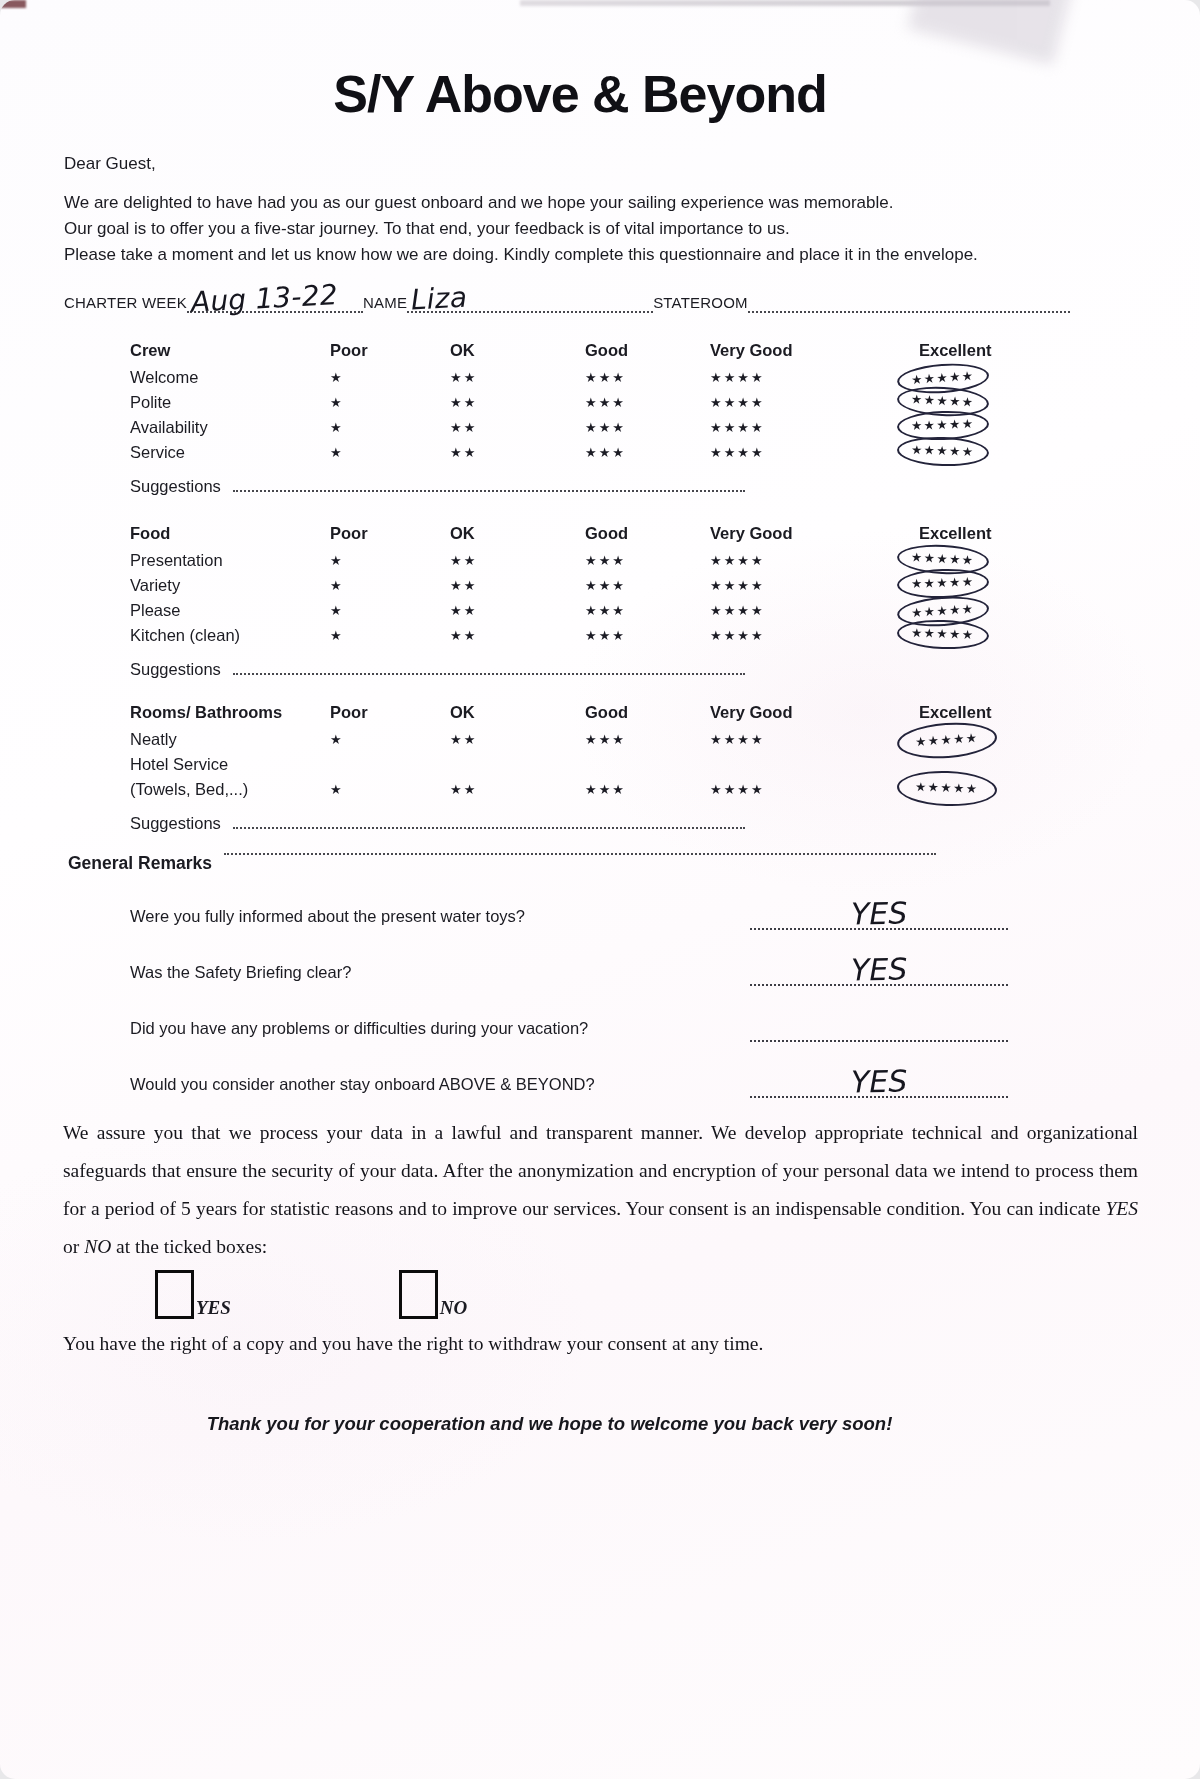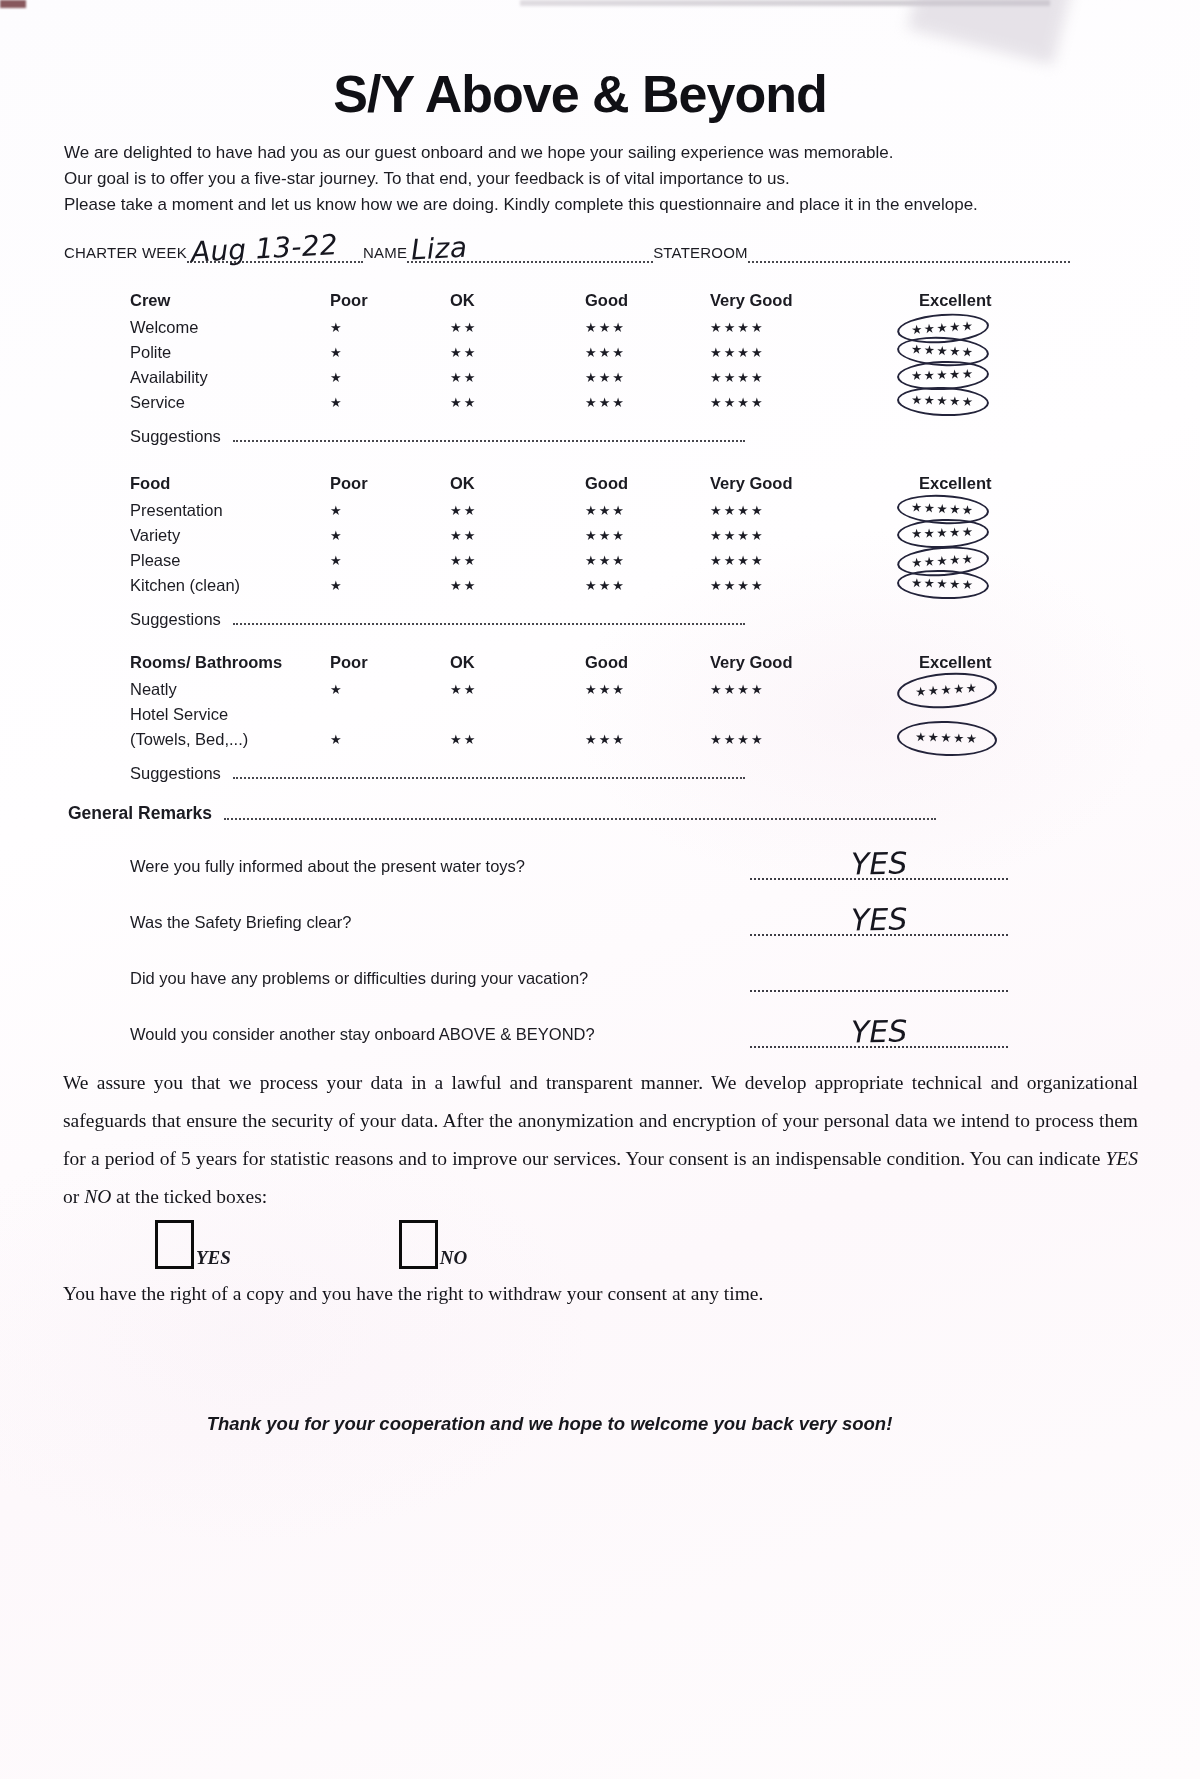--- a/index.html
+++ b/index.html
@@ -7,20 +7,21 @@
     position:relative;
     width:1200px; height:1779px;
     margin:0 auto;
     background:
       radial-gradient(420px 260px at 72% 40%, rgba(238,214,228,.18), rgba(238,214,228,0) 70%),
       radial-gradient(500px 300px at 20% 75%, rgba(240,225,238,.14), rgba(240,225,238,0) 70%),
       linear-gradient(160deg,#fdfcfe 0%,#fffeff 38%,#fdf8fb 68%,#fefcfd 100%);
     color:#1b1b22;
     font-family:"Liberation Sans", sans-serif;
     overflow:hidden;
+    border-radius:15px;
   }
   
   .art { position:absolute; pointer-events:none; }
   .art-topleft { left:0; top:0; width:26px; height:8px; background:#6b3036; opacity:.8; filter:blur(1px); }
   .art-topedge { left:520px; top:0; width:530px; height:6px; background:linear-gradient(90deg,#bab3bc,#938d97); opacity:.45; filter:blur(1.5px); }
   .art-corner { left:915px; top:-34px; width:150px; height:82px; background:#cfc9d3; transform:rotate(14deg); opacity:.5; filter:blur(7px); }
 
   .title { margin:64px 40px 0 0; text-align:center; font-size:52px; font-weight:bold; letter-spacing:-1px; color:#101015; }
   .salutation { margin:30px 0 0 64px; font-size:17px; }
   .intro { margin:16px 0 0 64px; font-size:17px; line-height:26px; }
@@ -46,21 +47,21 @@
   .r2 { transform:rotate(3deg); margin-top:-3px; }
   .r3 { transform:rotate(-2deg); margin-top:-4px; }
   .r4 { transform:rotate(2deg); margin-top:-3px; }
   .circ-lg { padding:7px 16px 9px; }
 
   .sugg { margin:12px 0 0 130px; width:615px; display:flex; align-items:flex-end; font-size:16.5px; }
   .dotline { flex:1; border-bottom:2px dotted #47474d; margin:0 0 4px 12px; }
 
   .spacer22 { height:22px; } .spacer18 { height:18px; }
 
-  .gremarks { margin:20px 0 0 68px; width:868px; display:flex; align-items:flex-end; font-size:17.5px; font-weight:bold; }
+  .gremarks { margin:20px 0 0 68px; width:868px; display:flex; align-items:flex-start; font-size:17.5px; font-weight:bold; }
   .gremarks .dotline { margin-bottom:4px; }
 
   .questions { margin:8px 0 0 130px; width:878px; }
   .qrow { display:flex; align-items:flex-end; min-height:40px; margin-top:16px; }
   .qtext { font-size:16.5px; padding-bottom:4px; }
   .qspacer { flex:1; }
   .answerline { width:258px; border-bottom:2.5px dotted #3d3d45; text-align:center; }
   .answerline .hand { display:inline-block; font-size:30px; margin-bottom:-9px; transform:rotate(-1deg); }
 
   .privacy { margin:16px 62px 0 63px; font-family:"Liberation Serif", serif; font-size:19.5px; line-height:38px; text-align:justify; color:#14141a; }
@@ -80,20 +81,21 @@
 <body>
 
 <div class="paper">
 
   <span class="art art-topleft"></span>
   <span class="art art-topedge"></span>
   <span class="art art-corner"></span>
 
   <div class="title">S/Y Above &amp; Beyond</div>
 
+  <div class="salutation">Dear Guest,</div>
 
   <div class="intro">
     <div>We are delighted to have had you as our guest onboard and we hope your sailing experience was memorable.</div>
     <div>Our goal is to offer you a five-star journey. To that end, your feedback is of vital importance to us.</div>
     <div>Please take a moment and let us know how we are doing. Kindly complete this questionnaire and place it in the envelope.</div>
   </div>
 
   <div class="charter">
     <span class="clabel">CHARTER WEEK</span>
     <span class="dotseg w170"><span class="hand">Aug 13-22</span></span>

